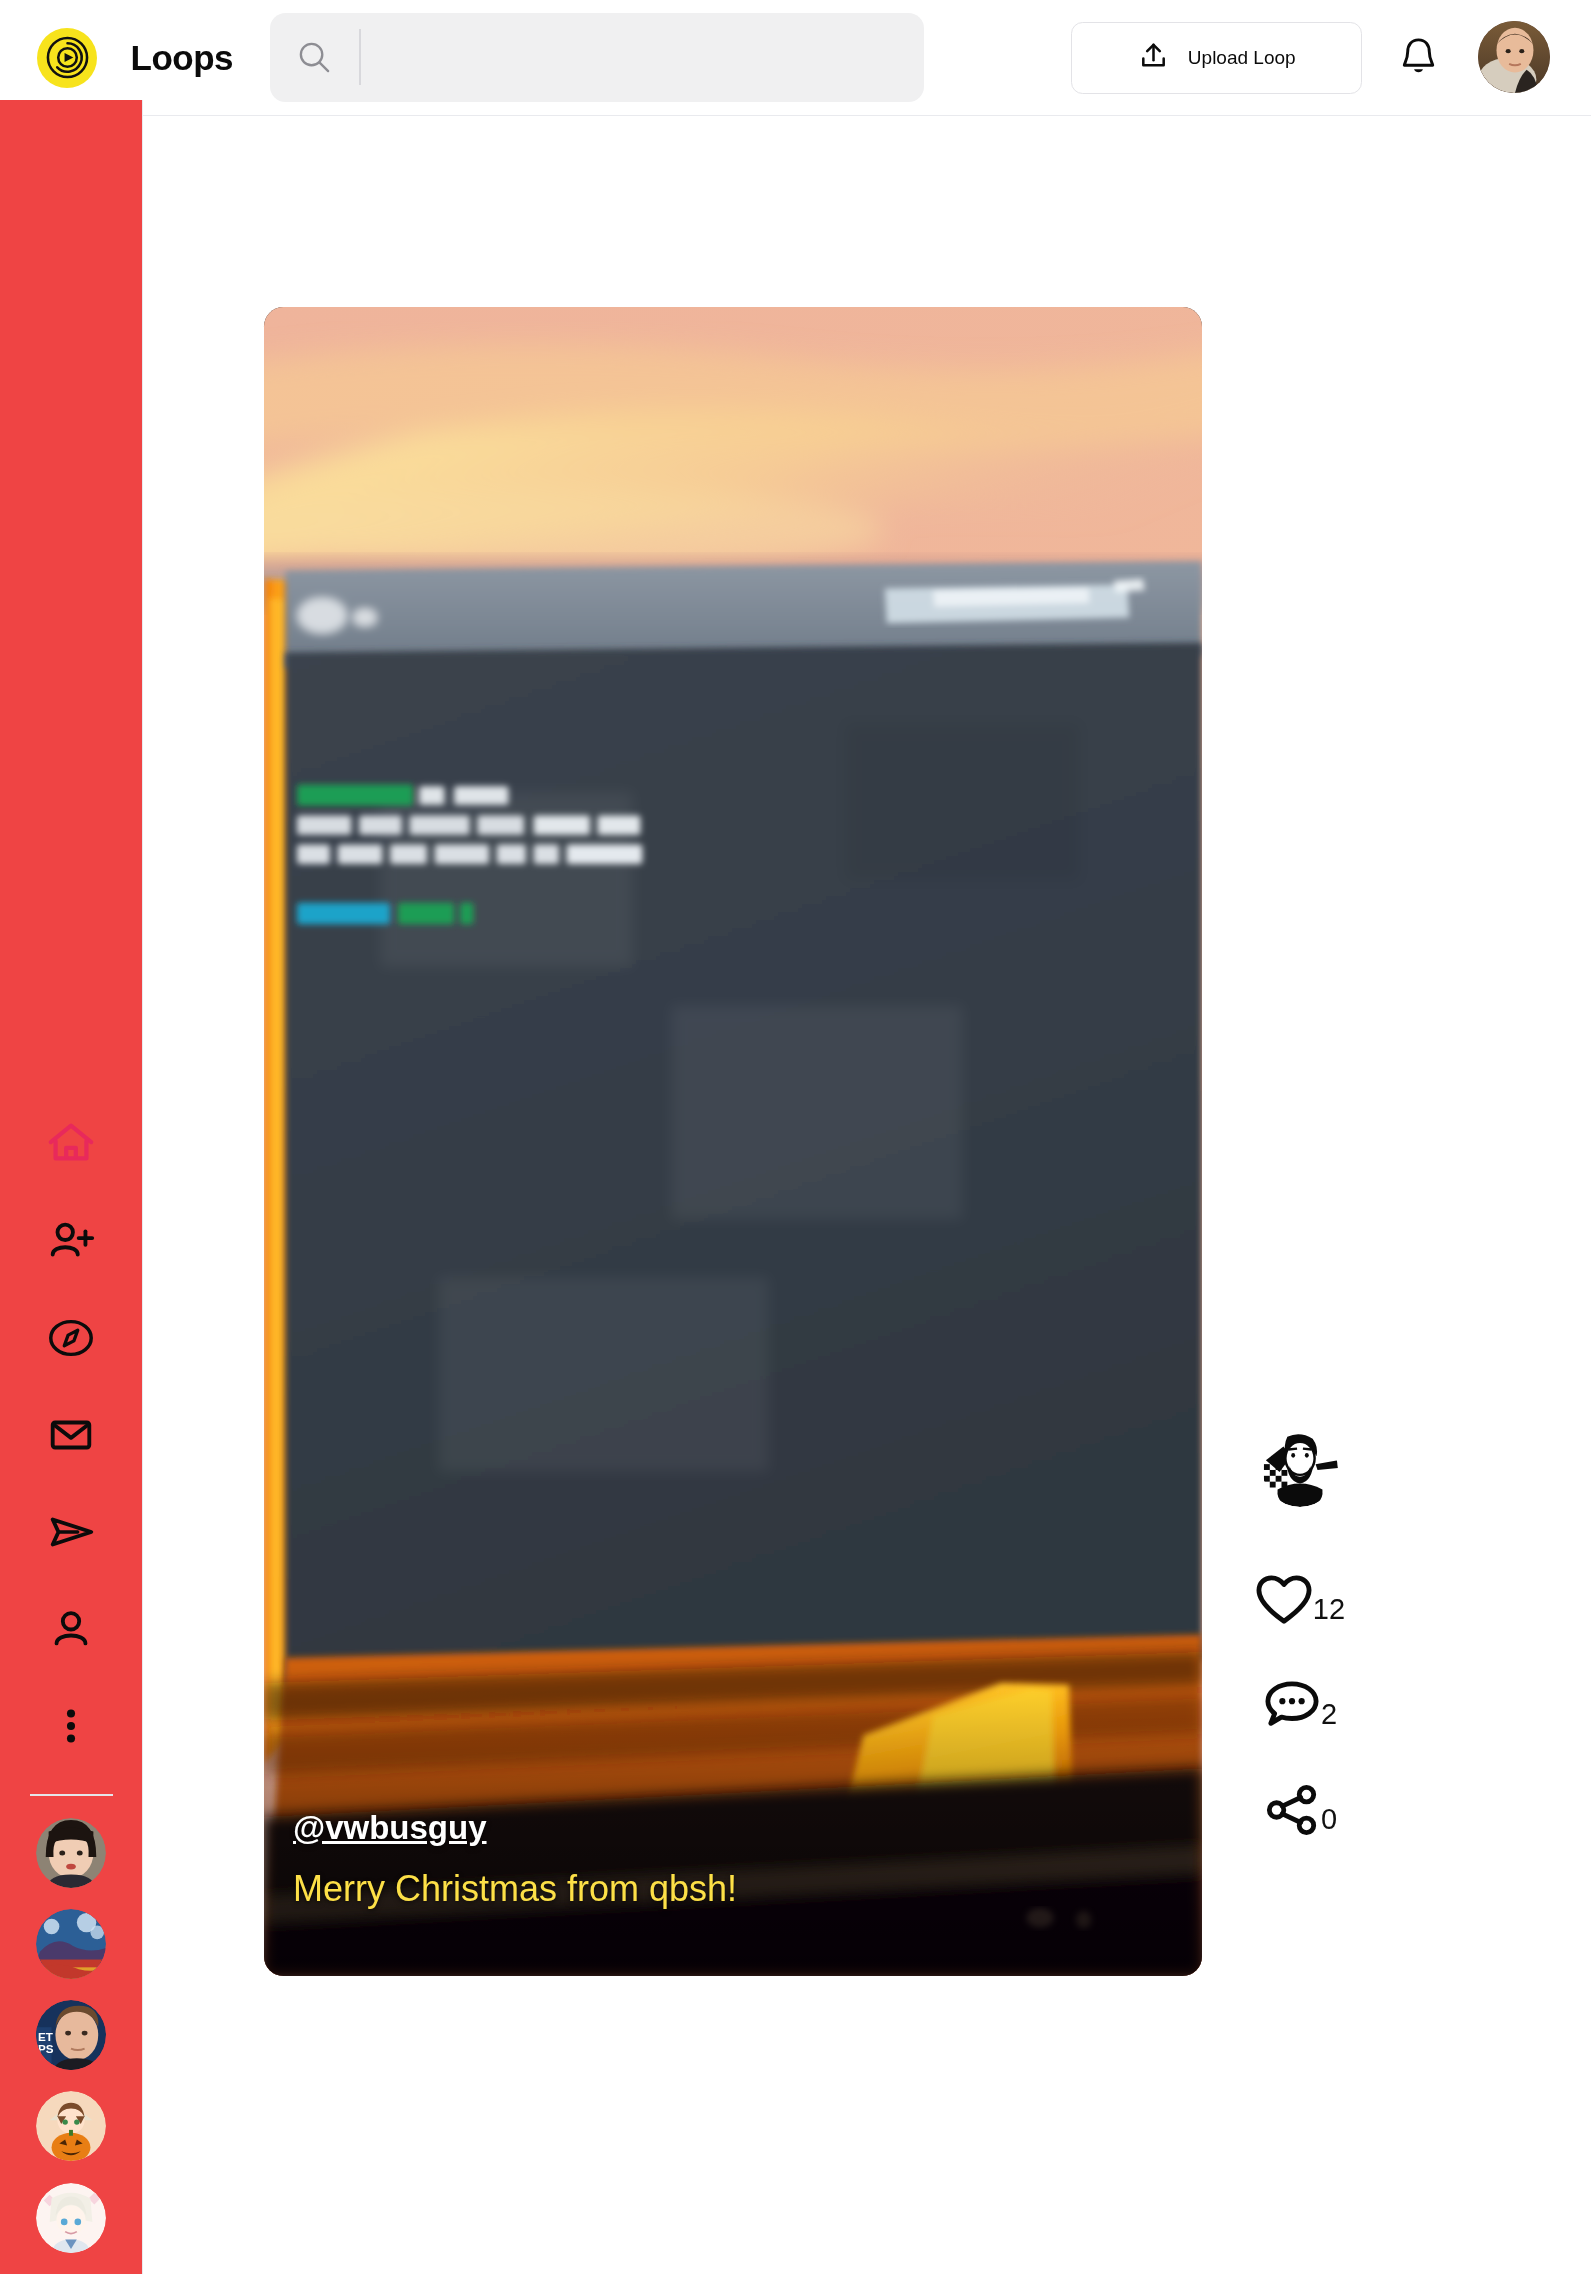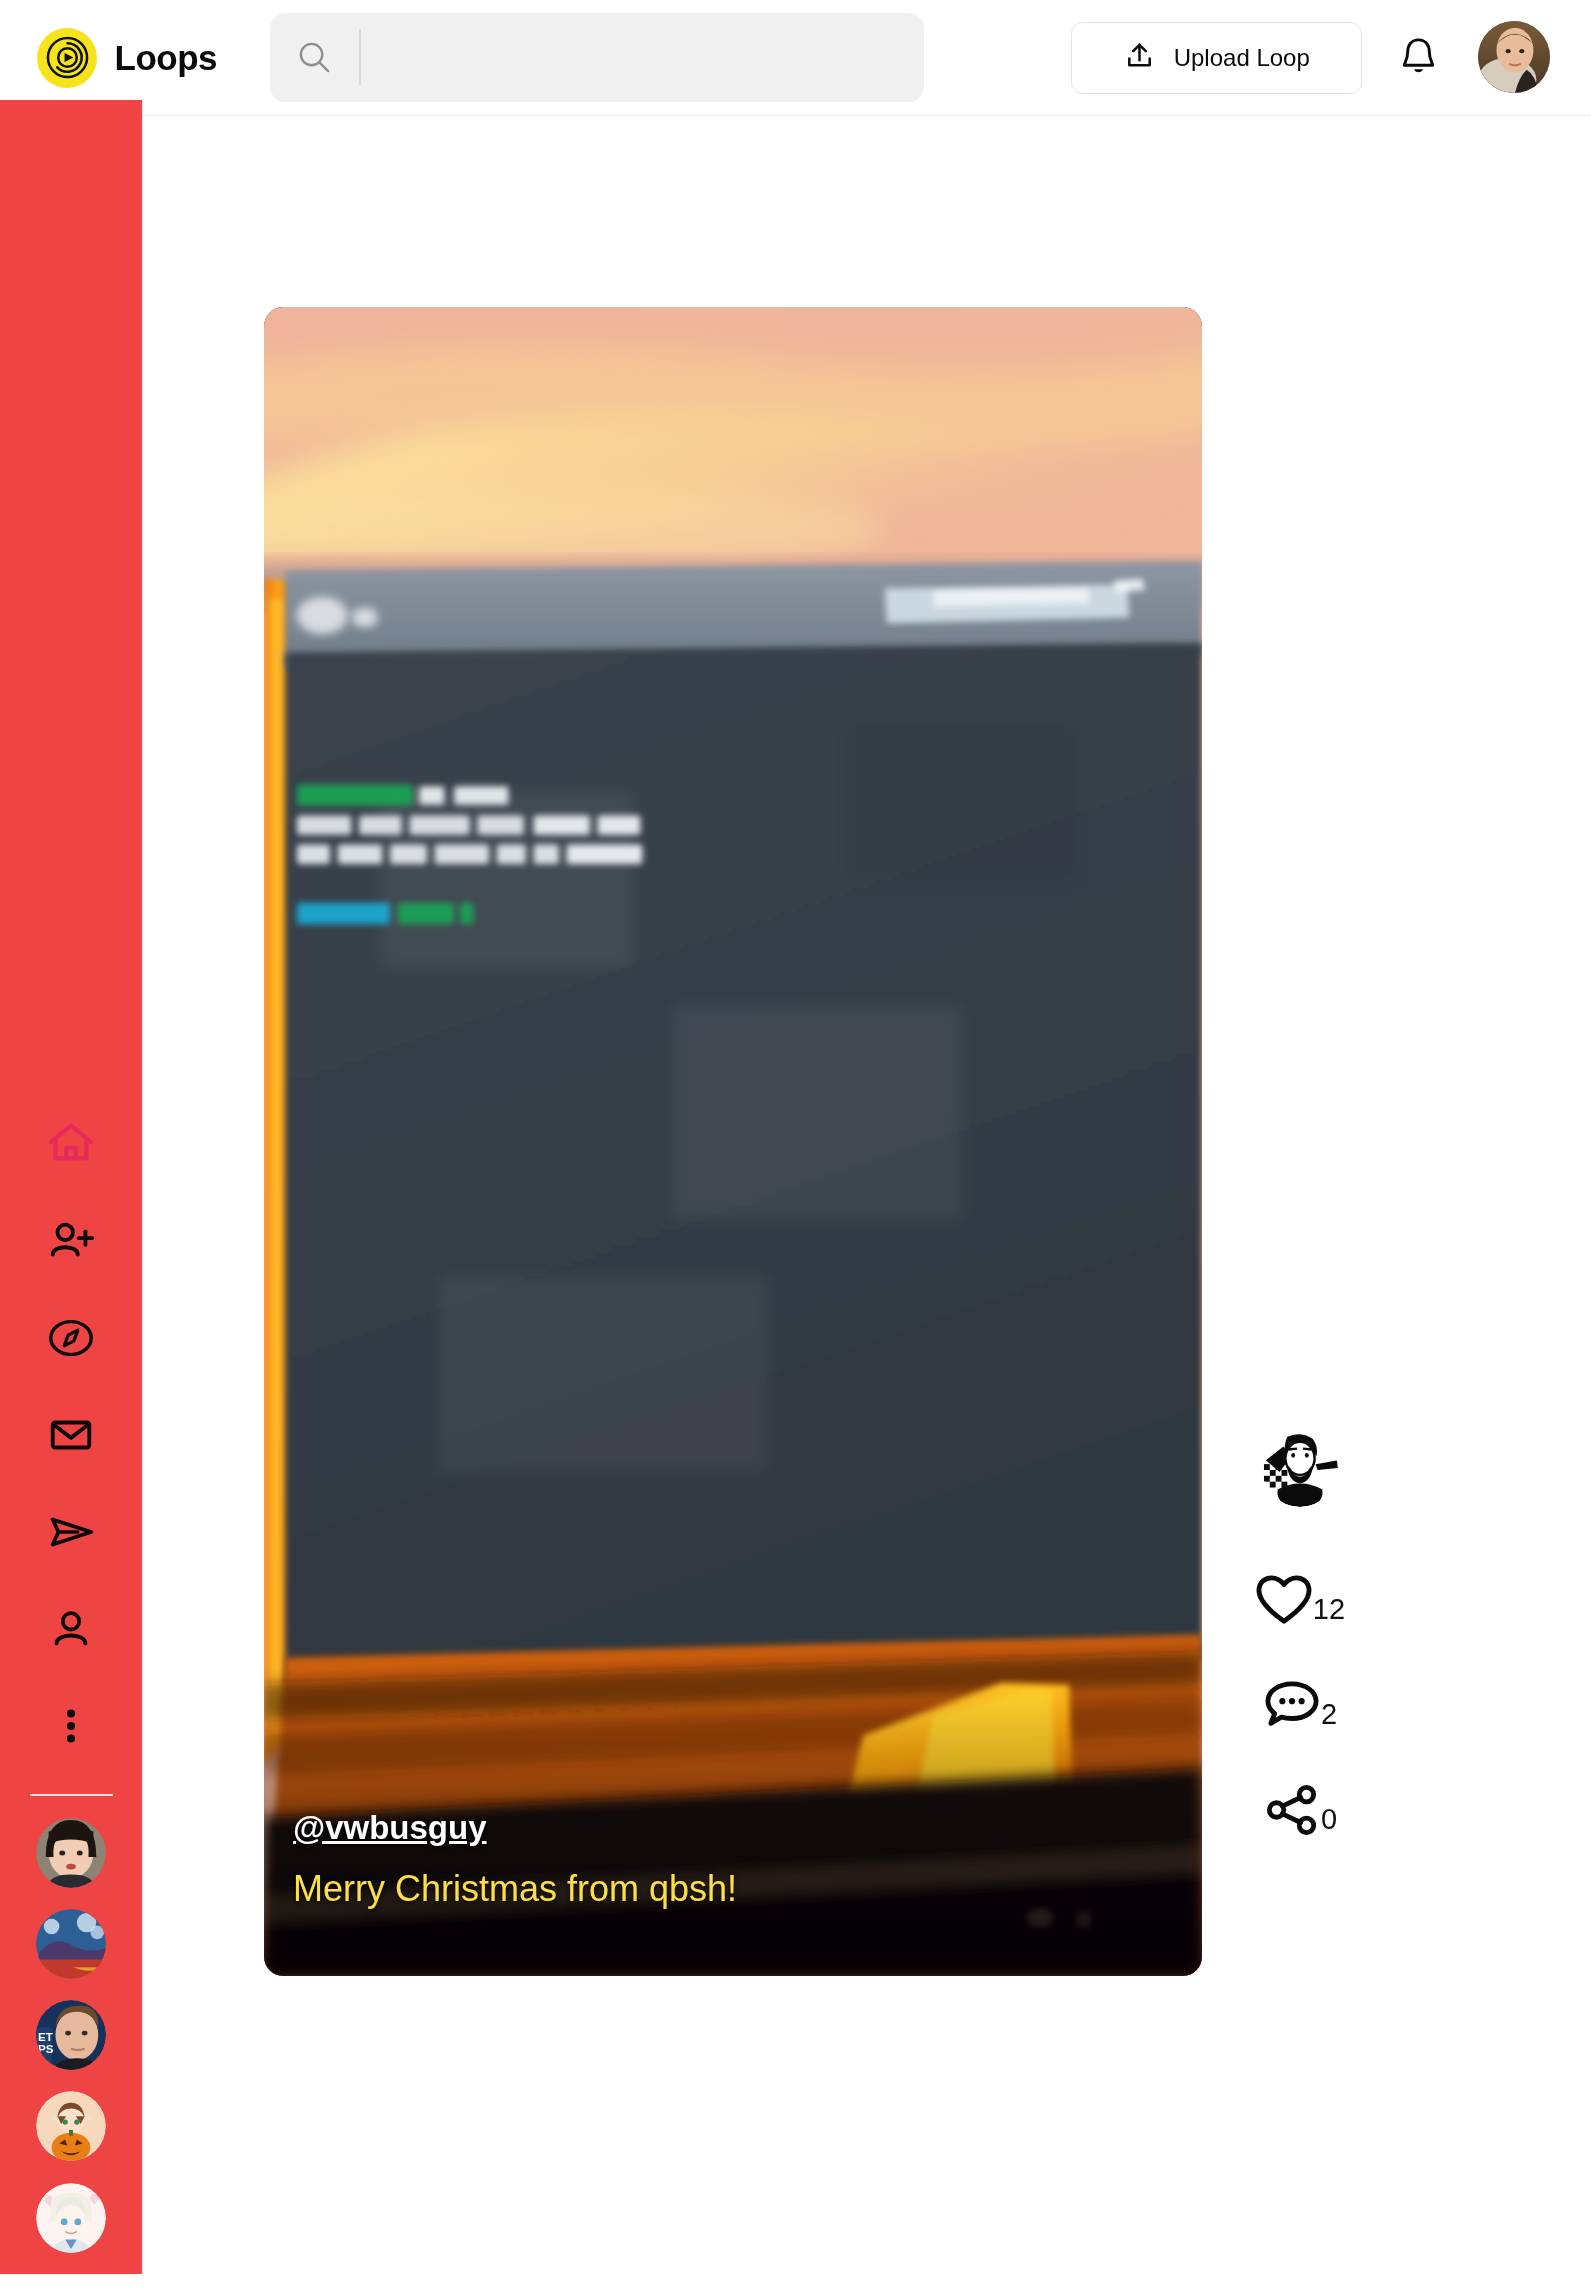--- a/index.html
+++ b/index.html
@@ -36,20 +36,21 @@
     background: #F7E31C;
     display: flex; align-items: center; justify-content: center;
     flex: none;
   }
   #brand-name {
     font-size: 35px;
     font-weight: bold;
     letter-spacing: -0.5px;
     color: #0b0b0b;
     white-space: nowrap;
+    margin-left: 16px;
   }
 
   #search-wrap {
     position: absolute;
     left: 270px; top: 12.6px;
     width: 654px; height: 89px;
     background: #f0f0f1;
     border-radius: 15.5px;
     display: flex;
     align-items: center;
@@ -82,21 +83,21 @@
     left: 1071px; top: 22px;
     width: 291px; height: 72px;
     background: #ffffff;
     border: 1.9px solid #e3e3e7;
     border-radius: 11.6px;
     display: flex;
     align-items: center;
     justify-content: center;
     gap: 17.5px;
     cursor: pointer;
-    font-size: 24px;
+    font-size: 19px;
     color: #0b0b0b;
   }
   #bell-btn {
     position: absolute;
     left: 1388px; top: 27px;
     width: 60px; height: 60px;
     display: flex; align-items: center; justify-content: center;
     cursor: pointer;
   }
   #header-avatar {

